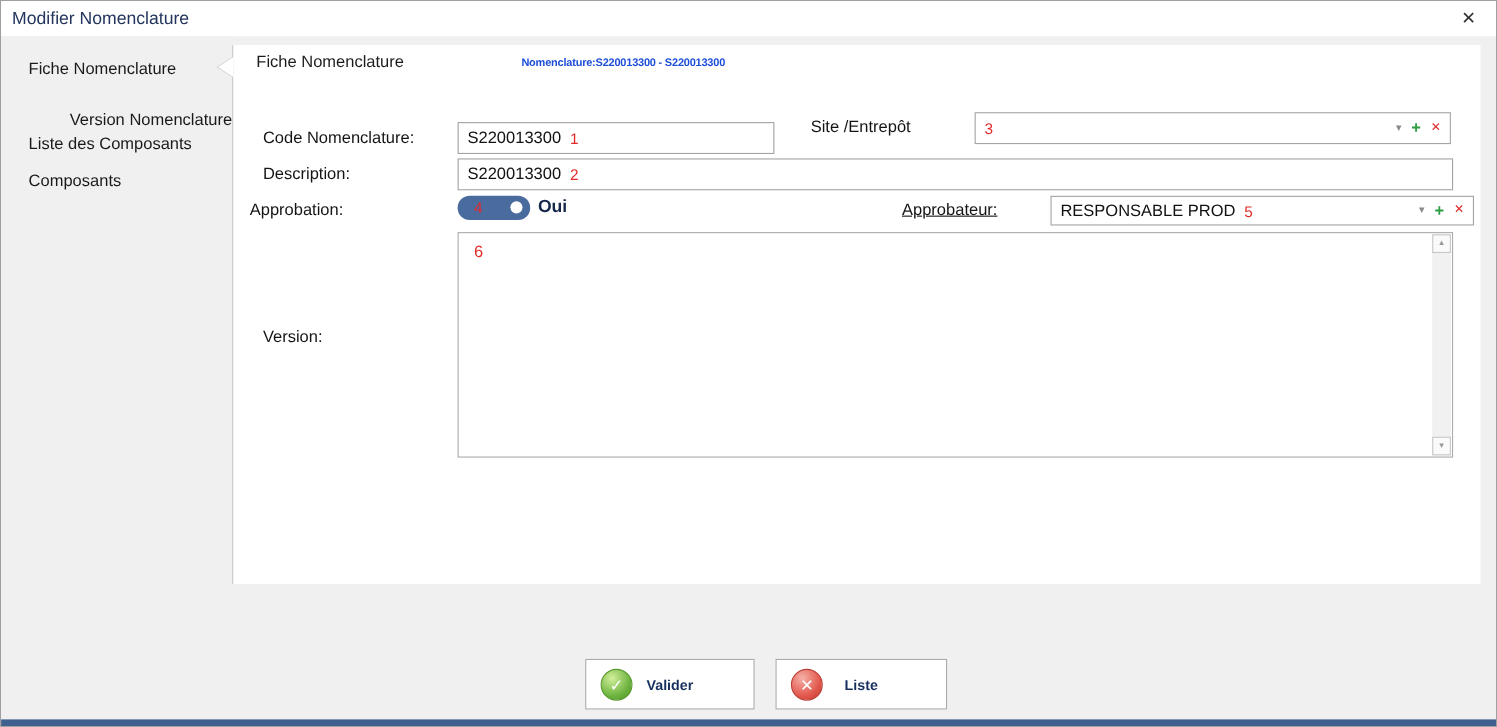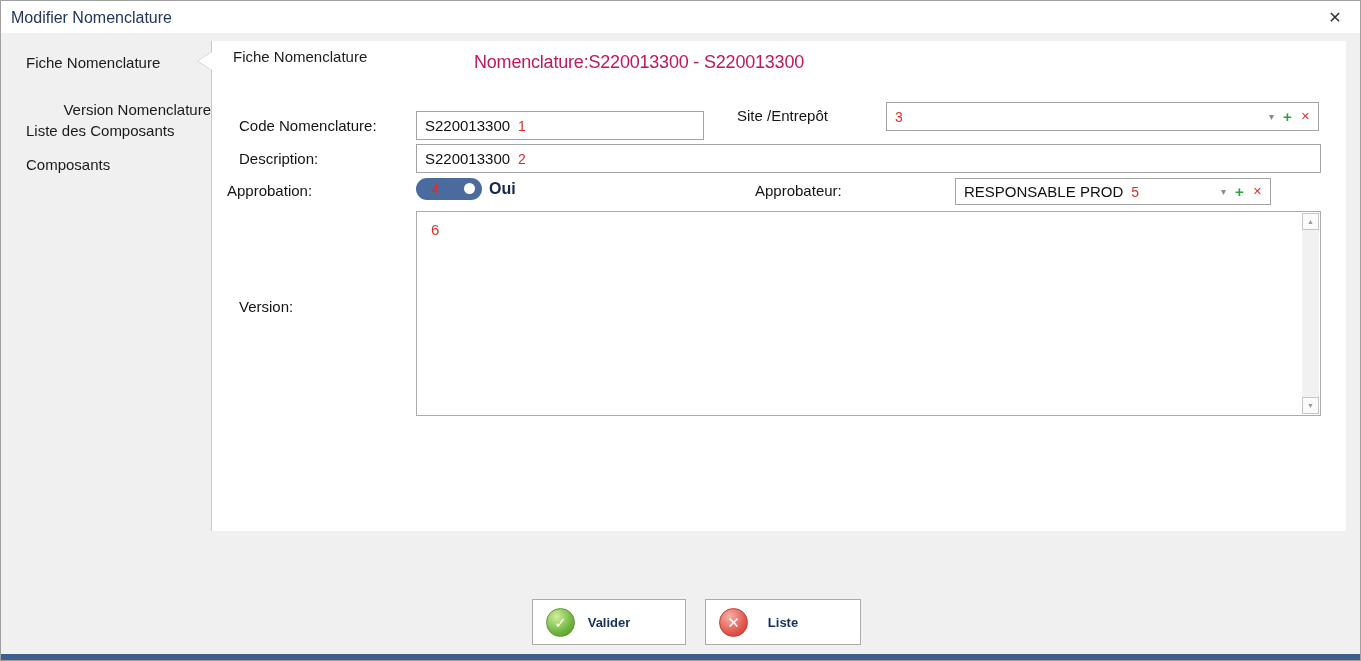--- a/index.html
+++ b/index.html
@@ -11,21 +11,21 @@
     display:flex;align-items:center;justify-content:center;cursor:pointer;font-weight:300;}
   
   .sidebar{position:absolute;left:0;top:32px;width:210px;bottom:0;background:#f0f0f0;}
   .side-item{position:absolute;left:0;width:210px;height:34px;line-height:34px;padding-left:25px;
     font-size:15px;color:#1a1a1a;box-sizing:border-box;cursor:pointer;white-space:nowrap;}
   
   .panel{position:absolute;left:210px;top:40px;width:1135px;height:490px;background:#ffffff;border-left:1px solid #c8c8c8;box-sizing:border-box;}
   .notch{position:absolute;left:197px;top:51px;width:0;height:0;border-top:9px solid transparent;
     border-bottom:9px solid transparent;border-right:14px solid #ffffff;filter:drop-shadow(-1px 0 0 #c8c8c8);}
   .section-title{position:absolute;left:232px;top:47px;font-size:15px;color:#1c1c1c;}
-  .nomen-ref{position:absolute;left:473px;top:51px;font-size:18px;color:#be185d;letter-spacing:-0.2px;}
+  .nomen-ref{position:absolute;left:473px;top:51px;font-size:10px;color:#1d4ed8;letter-spacing:-0.2px;font-weight:bold;}
   
   .flabel{position:absolute;font-size:15px;color:#141414;white-space:nowrap;}
   .tbox{position:absolute;background:#fff;border:1px solid #a3a3a3;box-sizing:border-box;display:flex;
     align-items:center;padding:0 8px;font-size:15px;color:#111;cursor:text;}
   .marker{color:#e12b2b;font-size:14px;}
   .tbox .marker{margin-left:8px;}
   .combo{position:absolute;background:#fff;border:1px solid #a3a3a3;box-sizing:border-box;display:flex;
     align-items:center;padding:0 8px;font-size:15px;color:#111;cursor:pointer;}
   .combo .fill{flex:1;}
   .combo .ico{margin-left:9px;line-height:1;}
@@ -100,22 +100,22 @@
     <span>S220013300</span>
     <span class="marker">2</span>
   </div>
 
   <div class="flabel" style="left:226px;top:181px;text-align:right;">Approbation:</div>
   <div class="toggle">
     <span class="marker">4</span>
     <span class="knob"></span>
   </div>
   <div class="toggle-state">Oui</div>
-  <div class="flabel" style="left:754px;top:181px;">Approbateur:</div>
-  <div class="combo" style="left:954px;top:177px;width:316px;height:27px;">
+  <div class="flabel" style="left:819px;top:181px;text-decoration:underline;">Approbateur:</div>
+  <div class="combo" style="left:954px;top:177px;width:385px;height:27px;">
     <span>RESPONSABLE PROD</span>
     <span class="marker" style="margin-left:8px;">5</span>
     <span class="fill"></span>
     <span class="ico ico-drop">▾</span>
     <span class="ico ico-add">+</span>
     <span class="ico ico-clear">✕</span>
   </div>
 
   <div class="flabel" style="left:238px;top:297px;">Version:</div>
   <div class="remarque">

